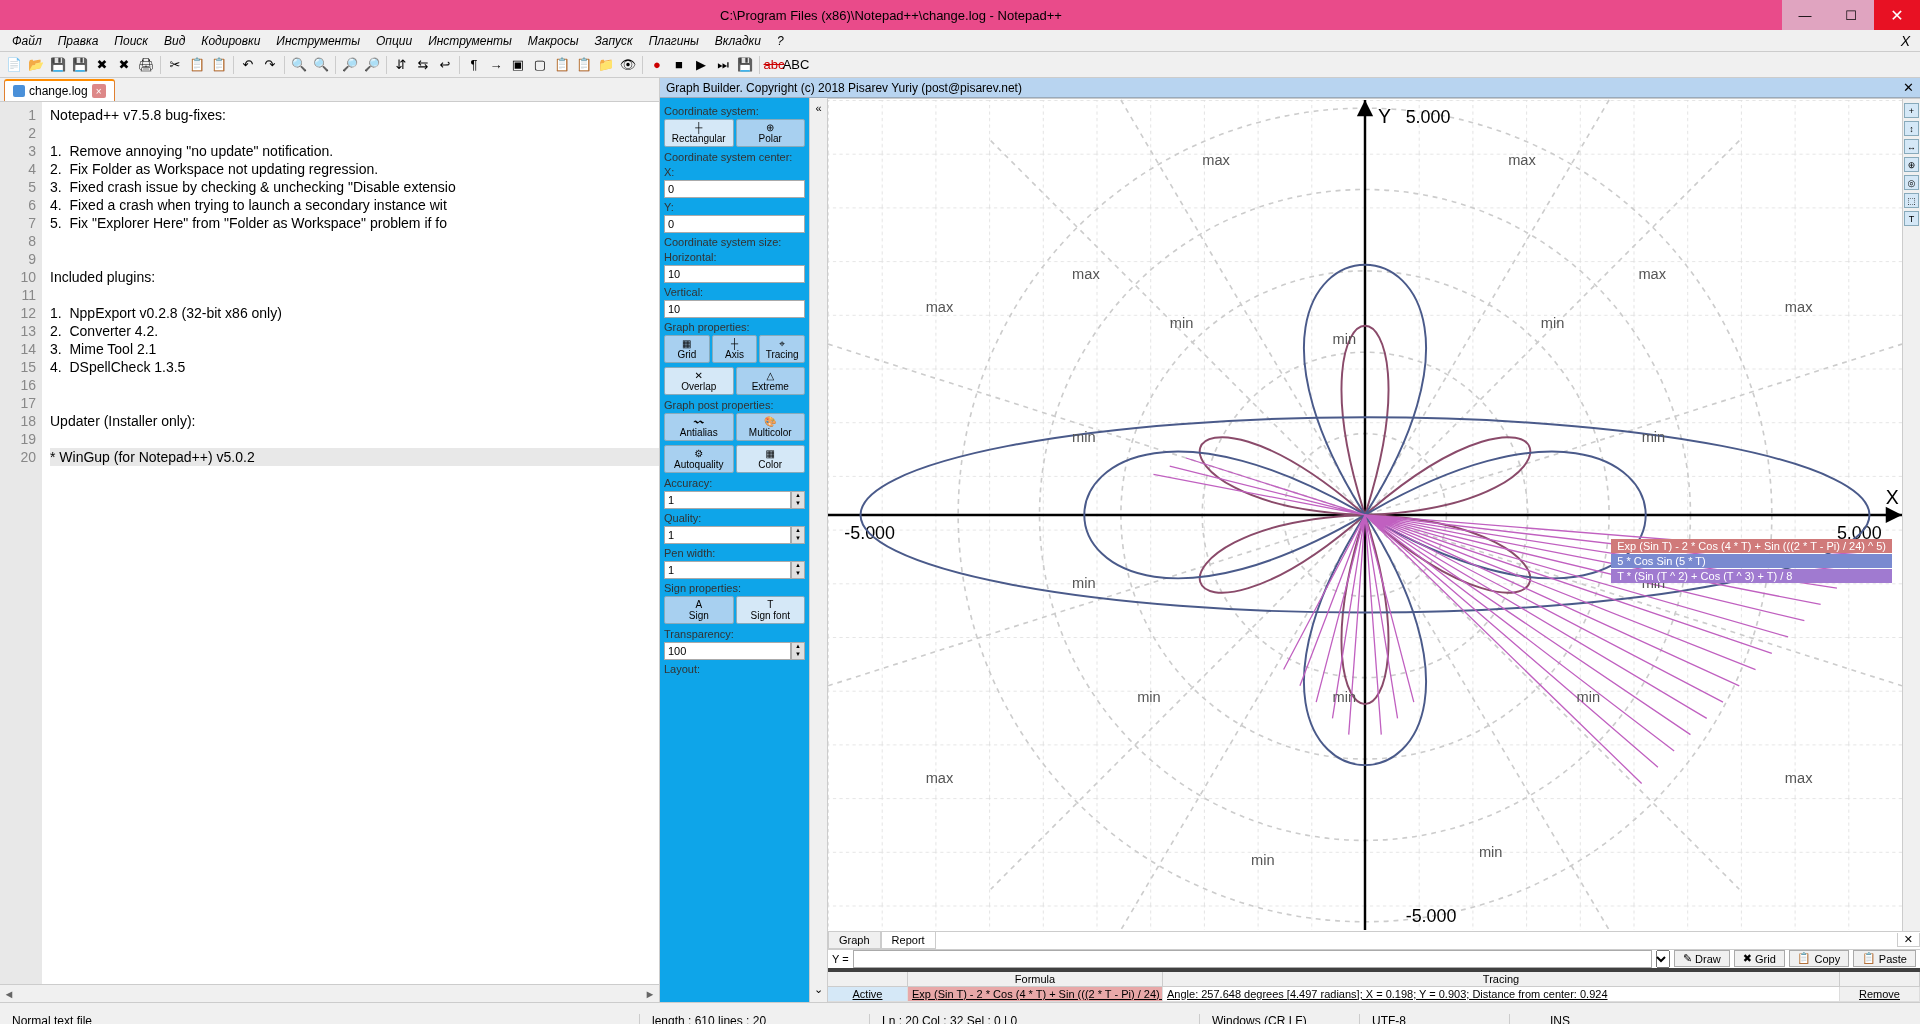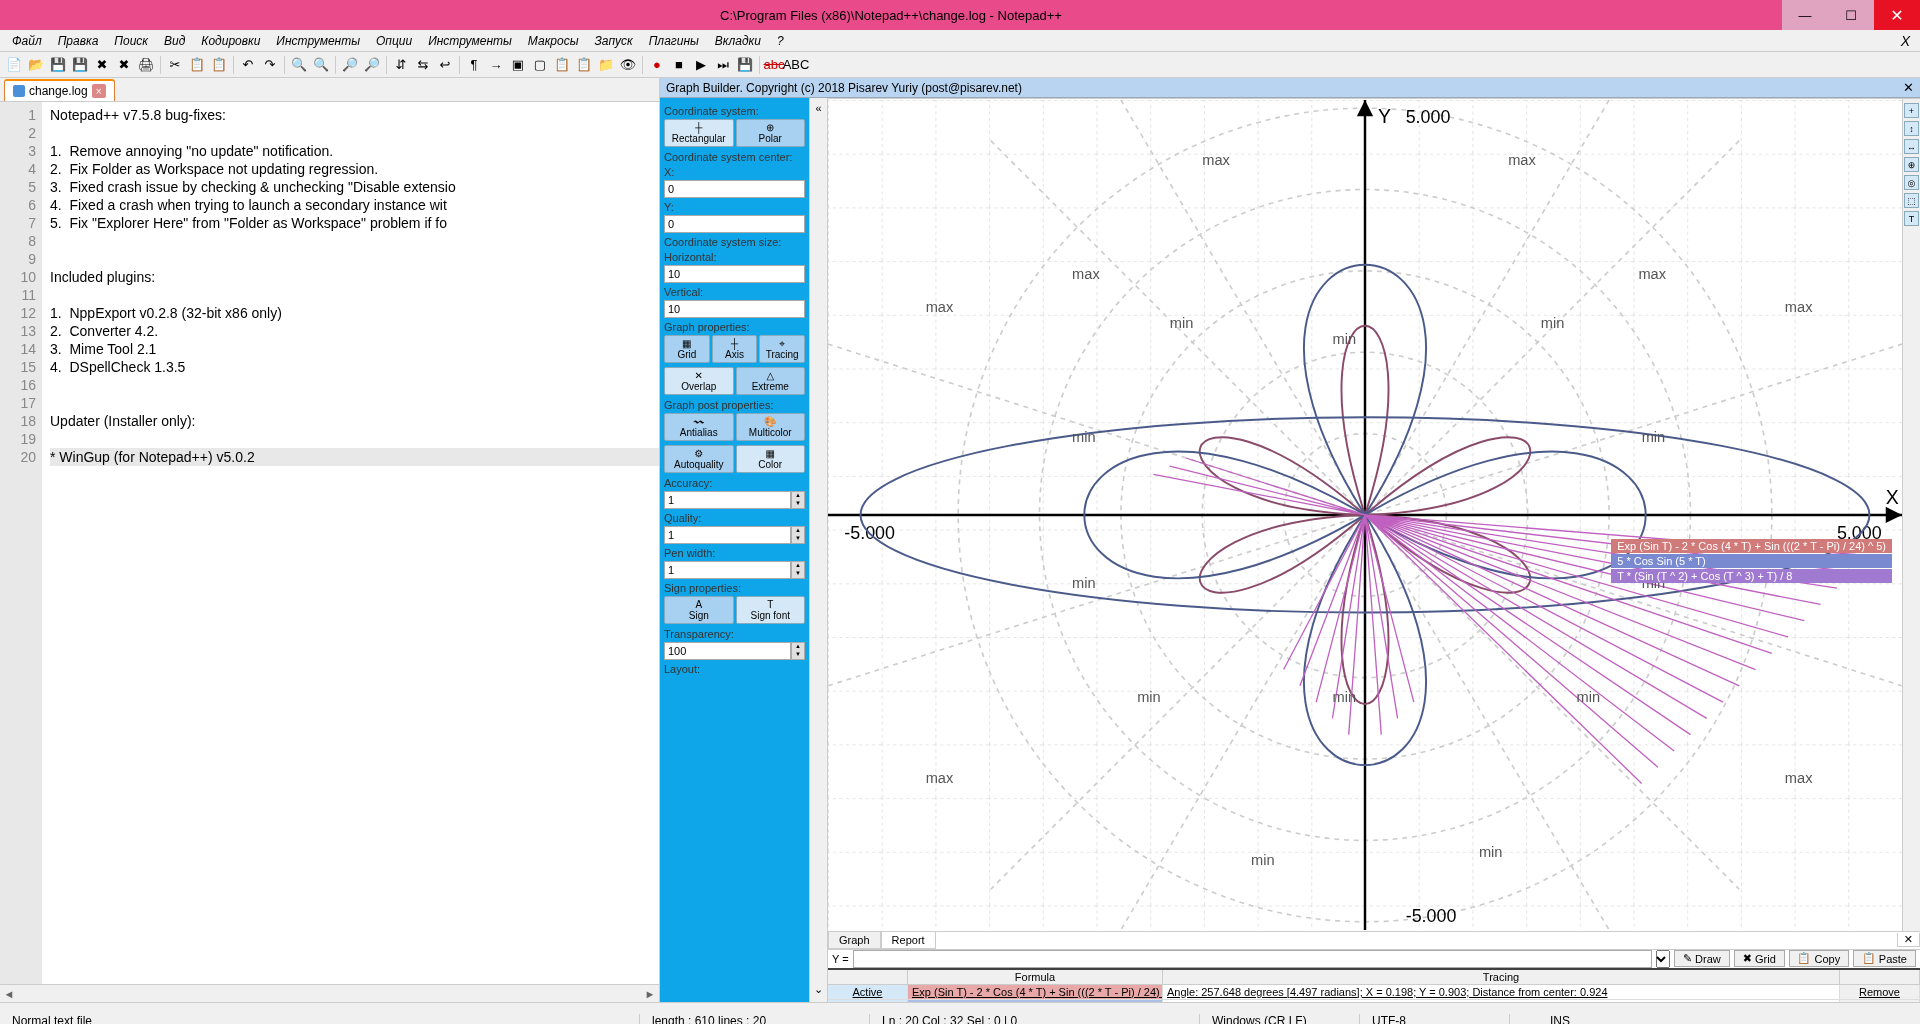--- a/index.html
+++ b/index.html
@@ -75,21 +75,21 @@
 .plot-tabs { height:20px; border-top:1px solid #ccc; display:flex; align-items:center; font-size:11px; }
 .plot-tabs span { padding:2px 10px; border:1px solid #ccc; border-top:none; background:#fff; }
 .plot-tabs span.act { background:#f0f0f0; }
 .plot-tabs .xb { margin-left:auto; padding:0 6px; }
 
 .yeq { height:22px; border-top:1px solid #ccc; display:flex; align-items:center; padding:0 4px; gap:4px; font-size:11px; }
 .yeq input { flex:1; height:18px; border:1px solid #aaa; }
 .yeq select { width:14px; height:18px; }
 .ybtn { background:#f0f0f0; border:1px solid #aaa; padding:1px 8px; display:flex; align-items:center; gap:3px; font-size:11px; }
 
-.ftable { border-top:2px solid #404040; font-size:11px; }
+.ftable { border-top:4px solid #404040; font-size:11px; }
 .ftable .hdr { display:flex; background:#f0f0f0; border-bottom:1px solid #ccc; }
 .ftable .hdr div { padding:1px 4px; text-align:center; border-right:1px solid #ccc; }
 .ftable .row { display:flex; border-bottom:1px solid #ddd;text-decoration:underline; }
 .ftable .row div { padding:1px 4px; border-right:1px solid #ddd; overflow:hidden; white-space:nowrap; }
 .c-act { width:80px; text-align:center; background:#d5e8f7; }
 .c-for { width:255px; }
 .c-tra { flex:1; }
 .c-rem { width:80px; text-align:center; background:#f0f0f0; }
 
 

